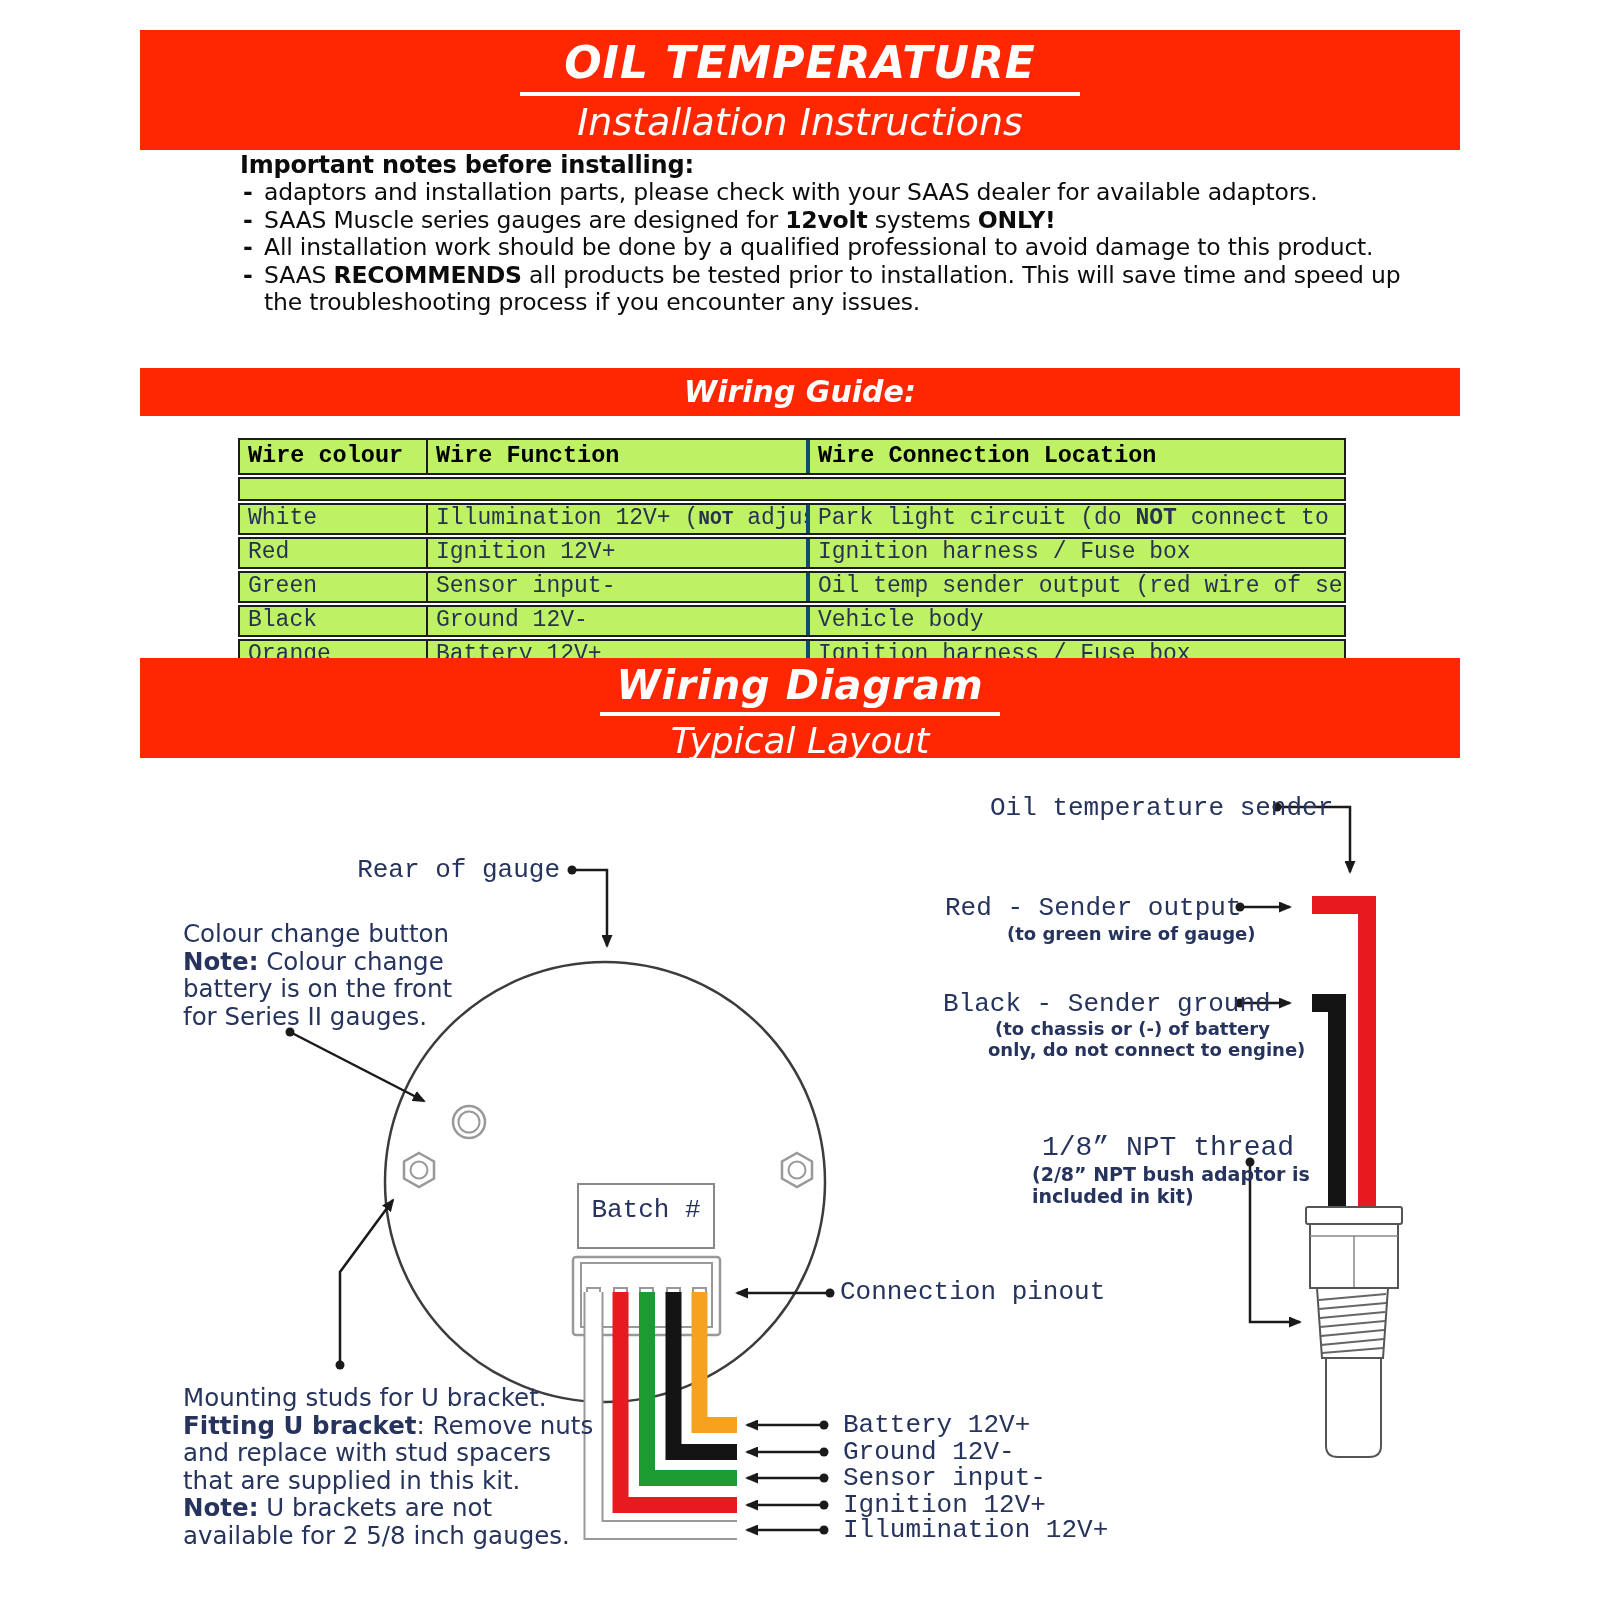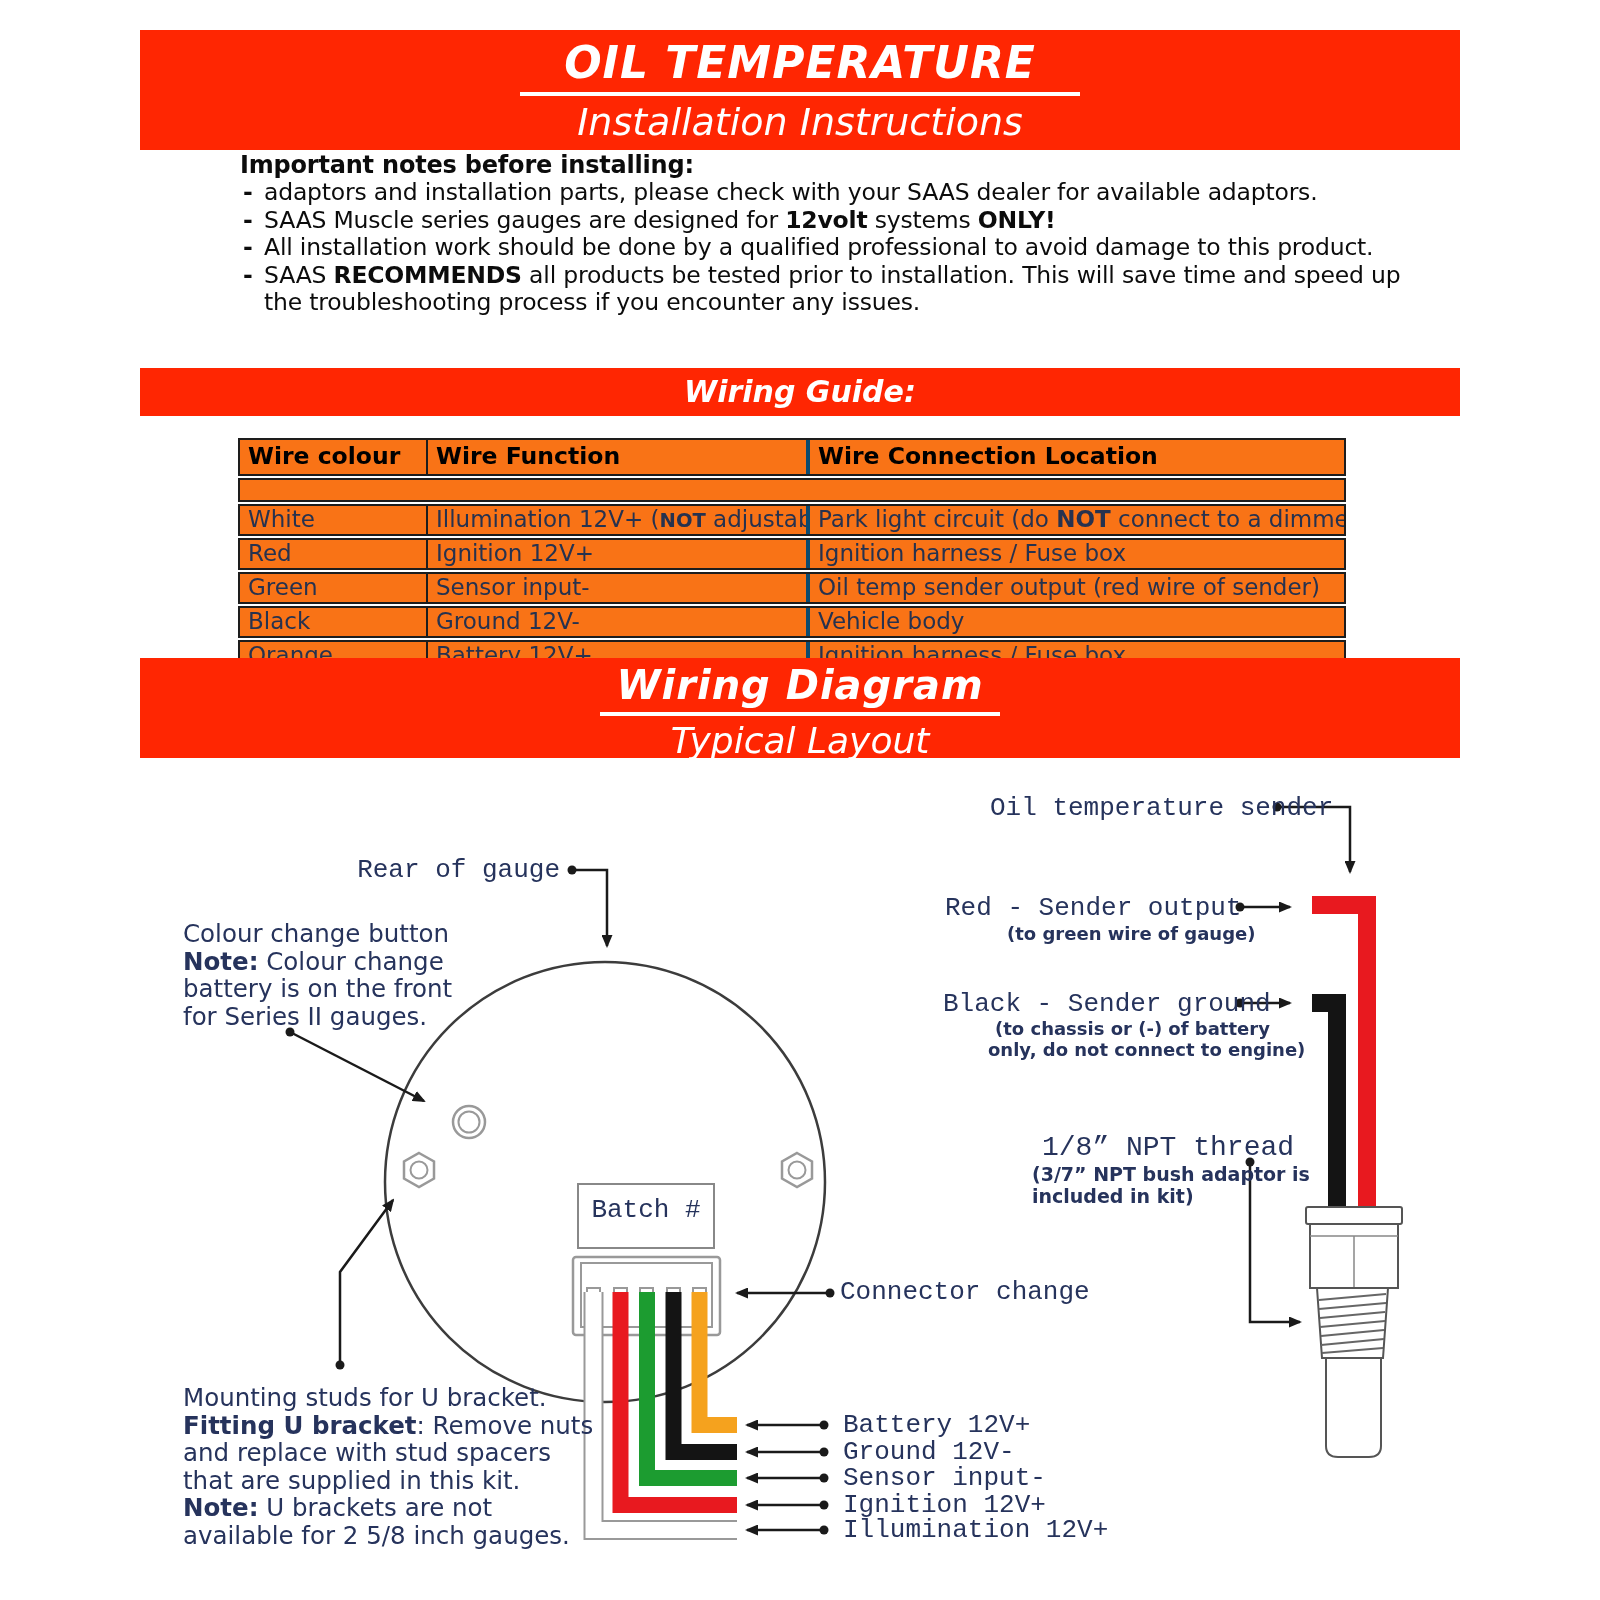--- a/index.html
+++ b/index.html
@@ -20,21 +20,21 @@
 
   
   .notes{position:absolute;left:240px;top:152px;width:1235px;font-size:23.5px;line-height:27.4px;color:#0c0c0c;letter-spacing:-0.2px;}
   .note-head{font-weight:bold;font-size:24px;}
   .bullet{position:relative;padding-left:24px;}
   .bullet .dash{position:absolute;left:3px;top:0;font-weight:bold;}
   .cont{padding-left:24px;}
 
   
   .wtable{position:absolute;left:238px;top:438px;width:1108px;font-size:23px;color:#26324f;}
-  .trow{display:flex;border:2px solid #1d1d1d;margin-bottom:2px;background:#f97316;box-sizing:border-box;}
+  .trow{display:flex;border:2px solid #1d1d1d;margin-bottom:2px;background:#bef264;box-sizing:border-box;font-family:Liberation Mono, monospace;}
   .trow>div{padding:0 0 2px 8px;box-sizing:border-box;white-space:nowrap;overflow:hidden;}
   .c1{width:188px;border-right:2px solid #1d1d1d;}
   .c2{width:382px;border-right:4px solid #0c4a6e;}
   .c3{flex:1;}
   .thead{font-weight:bold;color:#000;font-size:23.5px;}
   .thead>div{padding-top:2px;padding-bottom:4px;}
   .tblank{height:24px;}
   .small-not{font-size:0.85em;}
 
   
@@ -219,33 +219,33 @@
   <div class="dnote" style="left:183px;top:624px;">
     <div>Mounting studs for U bracket.</div>
     <div><b>Fitting U bracket</b><span>: Remove nuts</span></div>
     <div>and replace with stud spacers</div>
     <div>that are supplied in this kit.</div>
     <div><b>Note:</b><span> U brackets are not</span></div>
     <div>available for 2 5/8 inch gauges.</div>
   </div>
 
   <div class="dlabel ctr" style="left:578px;top:436px;width:136px;">Batch #</div>
-  <div class="dlabel" style="left:840px;top:518px;">Connector change</div>
+  <div class="dlabel" style="left:840px;top:518px;">Connection pinout</div>
 
   <div class="dlabel r" style="left:990px;top:34px;width:280px;">Oil temperature sender</div>
 
   <div class="dlabel r" style="left:945px;top:134px;width:282px;">Red - Sender output</div>
   <div class="dsub ctr" style="left:1007px;top:163px;width:200px;">(to green wire of gauge)</div>
 
   <div class="dlabel r" style="left:943px;top:230px;width:282px;">Black - Sender ground</div>
   <div class="dsub" style="left:995px;top:258px;">(to chassis or (-) of battery</div>
   <div class="dsub" style="left:988px;top:279px;">only, do not connect to engine)</div>
 
   <div class="dlabel" style="left:1042px;top:374px;font-size:28px;">1/8” NPT thread</div>
-  <div class="dsub" style="left:1032px;top:404px;font-size:19px;">(3/7” NPT bush adaptor is</div>
+  <div class="dsub" style="left:1032px;top:404px;font-size:19px;">(2/8” NPT bush adaptor is</div>
   <div class="dsub" style="left:1032px;top:426px;font-size:19px;">included in kit)</div>
 
   <div class="dlabel" style="left:843px;top:651px;">Battery 12V+</div>
   <div class="dlabel" style="left:843px;top:678px;">Ground 12V-</div>
   <div class="dlabel" style="left:843px;top:704px;">Sensor input-</div>
   <div class="dlabel" style="left:843px;top:731px;">Ignition 12V+</div>
   <div class="dlabel" style="left:843px;top:756px;">Illumination 12V+</div>
 </div>
 
 </body></html>

